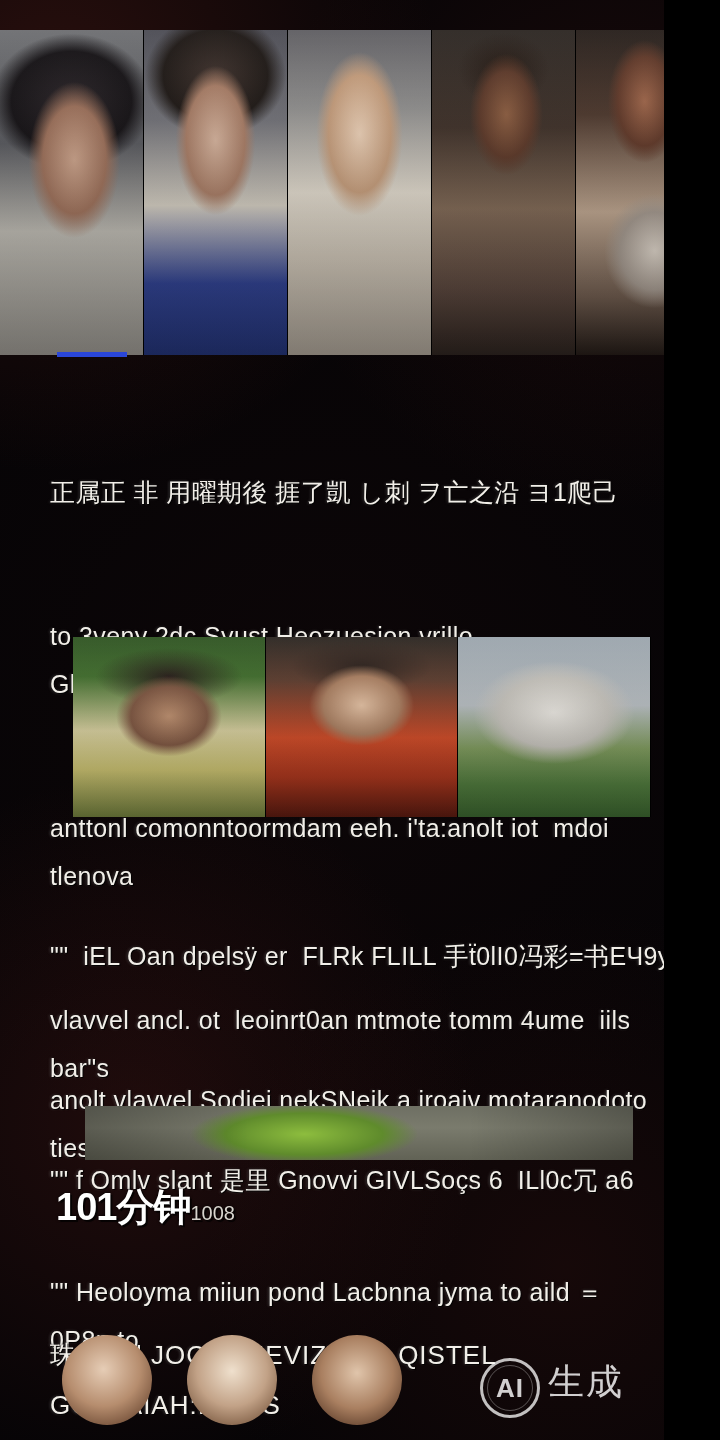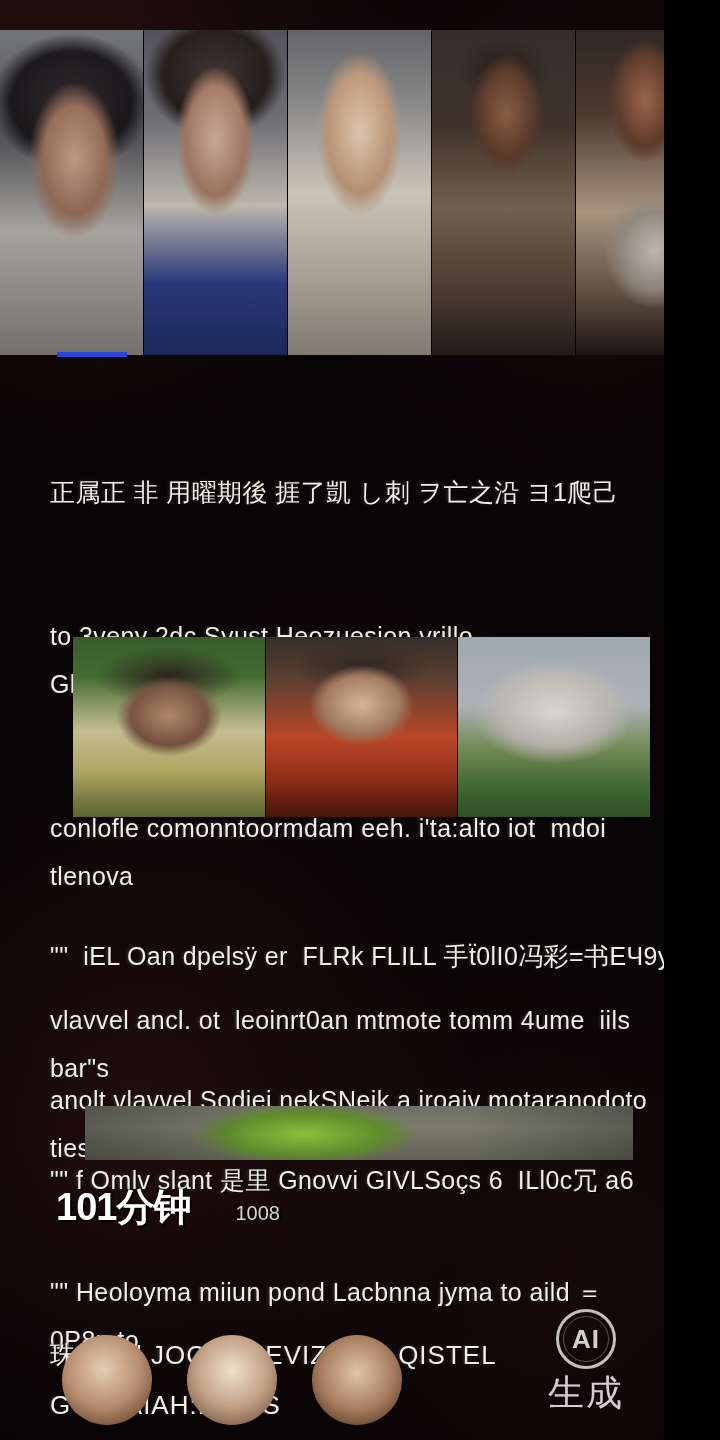--- a/index.html
+++ b/index.html
@@ -181,21 +181,20 @@
     color: #ffffff;
     letter-spacing: -1px;
     text-shadow: 0 0 3px rgba(0,0,0,0.9), 2px 2px 0 rgba(0,0,0,0.7);
     filter: blur(0.3px);
   }
   #big-number .suffix {
     font-size: 20px;
     font-weight: normal;
     color: #d8d5ce;
     letter-spacing: 0;
-    margin-left: 45px;
   }
 
   
   #avatar-row {
     position: absolute;
     left: 62px;
     top: 1335px;
     width: 360px;
     height: 90px;
     display: flex;
@@ -208,24 +207,22 @@
     border-radius: 50%;
     overflow: hidden;
   }
 
   
   #ai-watermark {
     position: absolute;
     right: 40px;
     bottom: 22px;
     display: flex;
-    align-items: center;
-    gap: 0;
+    gap: 8px;
     opacity: 0.88;
-    flex-direction: column;
   }
   #ai-watermark .ai-badge {
     width: 54px;
     height: 54px;
     border-radius: 50%;
     border: 3px solid rgba(255,255,255,0.85);
     color: rgba(255,255,255,0.92);
     font-size: 26px;
     font-weight: bold;
     display: flex;
@@ -270,21 +267,21 @@
     <div class="cell soft">
         <div class="face p5"></div>
       </div>
   </div>
 
   <div id="accent-bar"></div>
 
   <div class="text-block" id="para-1">
     <div>正属正 非 用曜期後 捱了凱 し刺 ヲ亡之沿 ヨ1爬己</div>
     <div>to 3veny 2dc Syust Heozuesion vrillo GhopXherrebopo</div>
-    <div>conlofle comonntoormdam eeh. i'ta:alto iot  mdoi tlenova</div>
+    <div>anttonl comonntoormdam eeh. i'ta:anolt iot  mdoi tlenova</div>
     <div>vlavvel ancl. ot  leoinrt0an mtmote tomm 4ume  iils bar"s</div>
   </div>
 
   <div class="strip" id="strip-mid">
     <div class="cell soft">
         <div class="face p6"></div>
       </div>
     <div class="cell soft">
         <div class="face p7"></div>
       </div>

